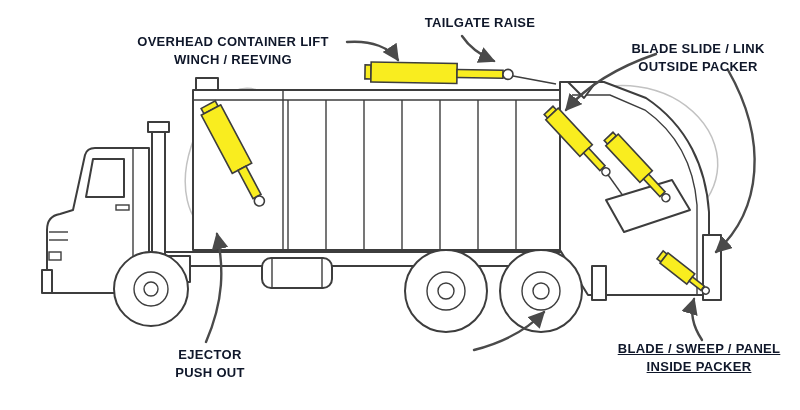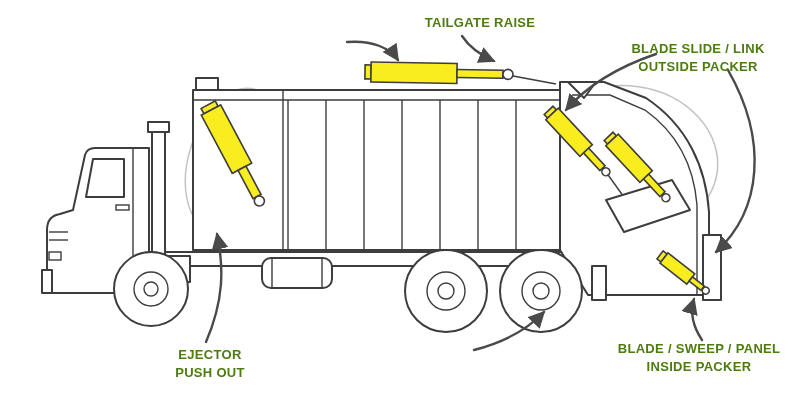--- a/index.html
+++ b/index.html
@@ -5,21 +5,21 @@
   html,body{margin:0;padding:0;background:#fff;}
   #stage{position:relative;width:800px;height:410px;background:#ffffff;overflow:hidden;
          font-family:"Liberation Sans",sans-serif;}
   #truck-svg{position:absolute;left:0;top:0;}
   .ln{stroke:#3d3d3d;stroke-width:2;fill:none;stroke-linejoin:round;stroke-linecap:round;}
   .ln-fill{stroke:#3d3d3d;stroke-width:2;fill:#ffffff;stroke-linejoin:round;}
   .thin{stroke:#3d3d3d;stroke-width:1.4;fill:none;}
   .ghost{stroke:#c2c2c2;stroke-width:1.5;fill:none;}
   .cyl{stroke:#3d3d3d;stroke-width:1.6;}
   .arrow{stroke:#4a4a4a;stroke-width:2.4;fill:none;stroke-linecap:round;}
-  .callout{position:absolute;color:#4d7c0f;font-weight:700;font-size:13px;line-height:1.35;
+  .callout{position:absolute;color:#0f172a;font-weight:700;font-size:13px;line-height:1.35;
            text-align:center;letter-spacing:.3px;white-space:pre-line;text-transform:uppercase;}
 </style>
 </head>
 <body>
 
 <div id="stage">
 
   <svg id="truck-svg" width="800" height="410" viewBox="0 0 800 410">
     <defs>
       <marker id="arrowhead" viewBox="0 0 10 10" refX="9" refY="5" markerWidth="7" markerHeight="7" orient="auto">
@@ -127,26 +127,28 @@
 
     <path class="arrow" marker-end="url(#arrowhead)" d="M347,42 C372,40 390,48 398,60"></path>
     <path class="arrow" marker-end="url(#arrowhead)" d="M462,36 C470,48 480,55 494,61"></path>
     <path class="arrow" marker-end="url(#arrowhead)" d="M656,54 C615,68 585,88 566,110"></path>
     <path class="arrow" marker-end="url(#arrowhead)" d="M728,70 C768,140 762,210 716,252"></path>
     <path class="arrow" marker-end="url(#arrowhead)" d="M206,342 C224,300 224,268 217,234"></path>
     <path class="arrow" marker-end="url(#arrowhead)" d="M474,350 C505,342 527,330 544,312"></path>
     <path class="arrow" marker-end="url(#arrowhead)" d="M702,340 C692,325 690,312 694,299"></path>
   </svg>
 
+  <div class="callout" style="left:118px;top:33px;width:230px;">OVERHEAD CONTAINER LIFT
+WINCH / REEVING</div>
 
   <div class="callout" style="left:405px;top:14px;width:150px;">TAILGATE RAISE</div>
 
   <div class="callout" style="left:608px;top:20px;width:180px;margin-top:20px;">BLADE SLIDE / LINK
 OUTSIDE PACKER</div>
 
   <div class="callout" style="left:150px;top:346px;width:120px;">EJECTOR
 PUSH OUT</div>
 
 
-  <div class="callout" style="left:603px;top:340px;width:192px;">BLADE / SWEEP / PANEL
+  <div class="callout" style="left:603px;top:340px;width:192px;text-decoration:underline;">BLADE / SWEEP / PANEL
 INSIDE PACKER</div>
 
 </div>
 
 </body></html>

